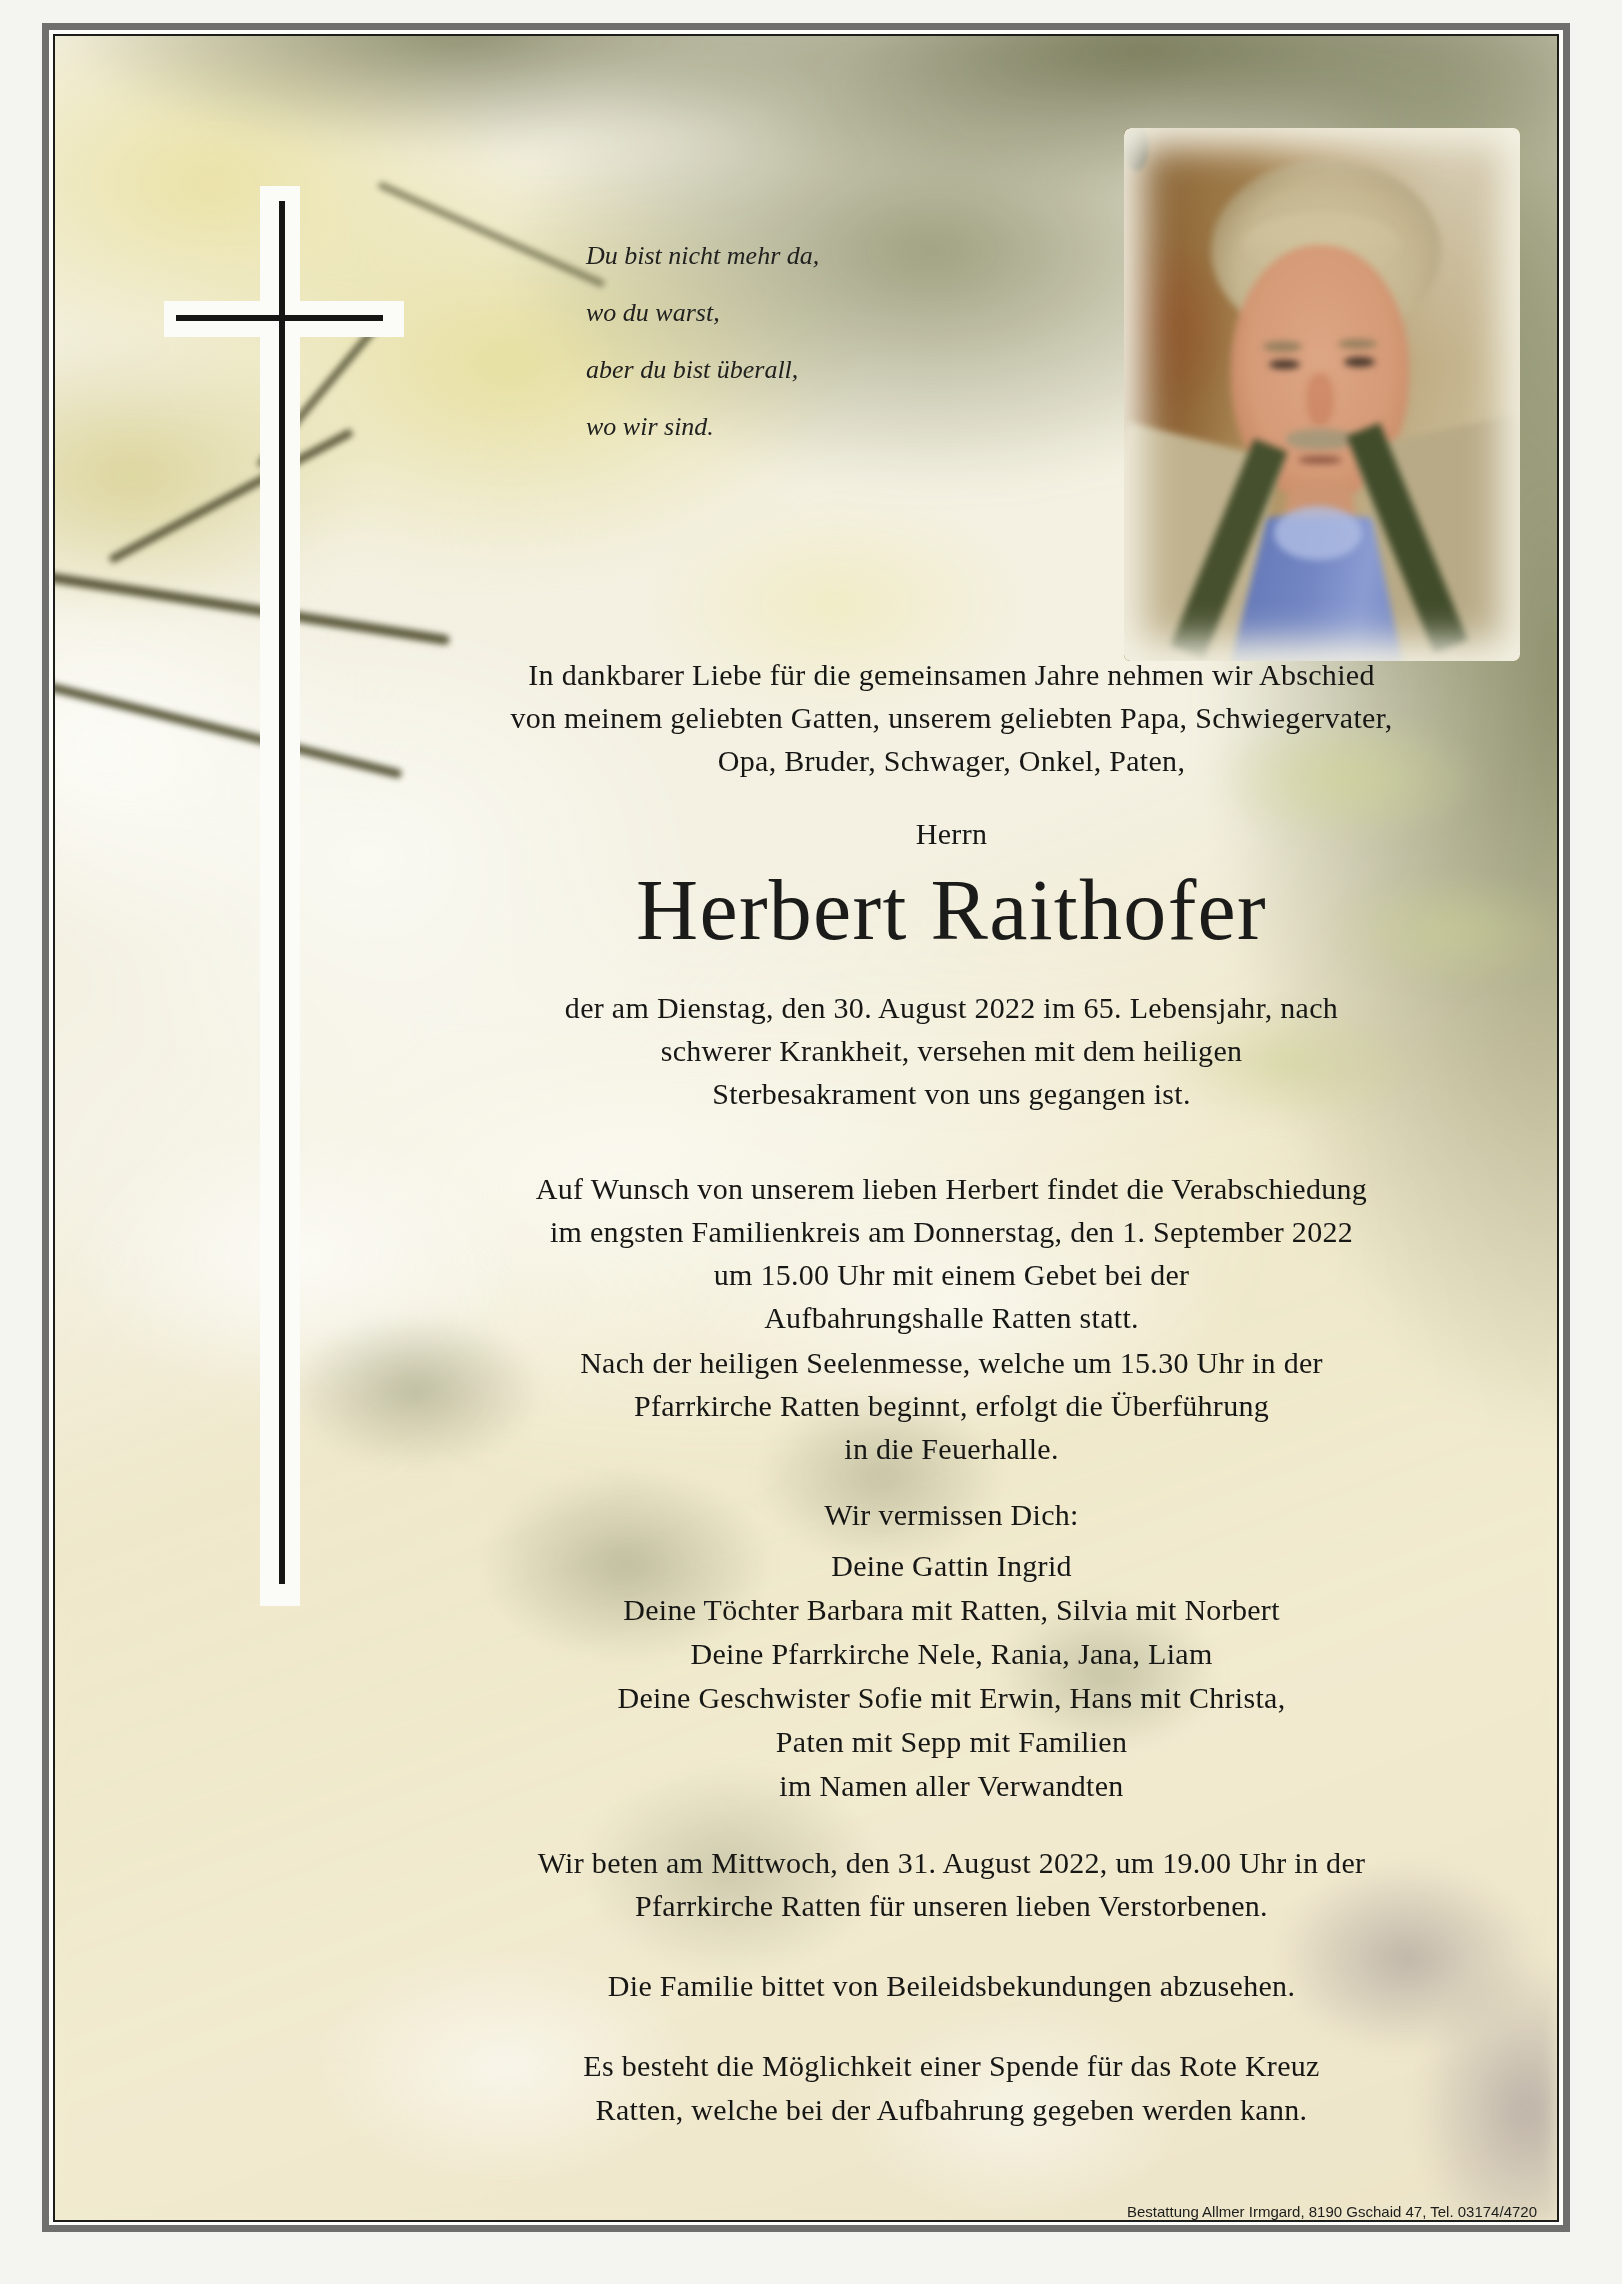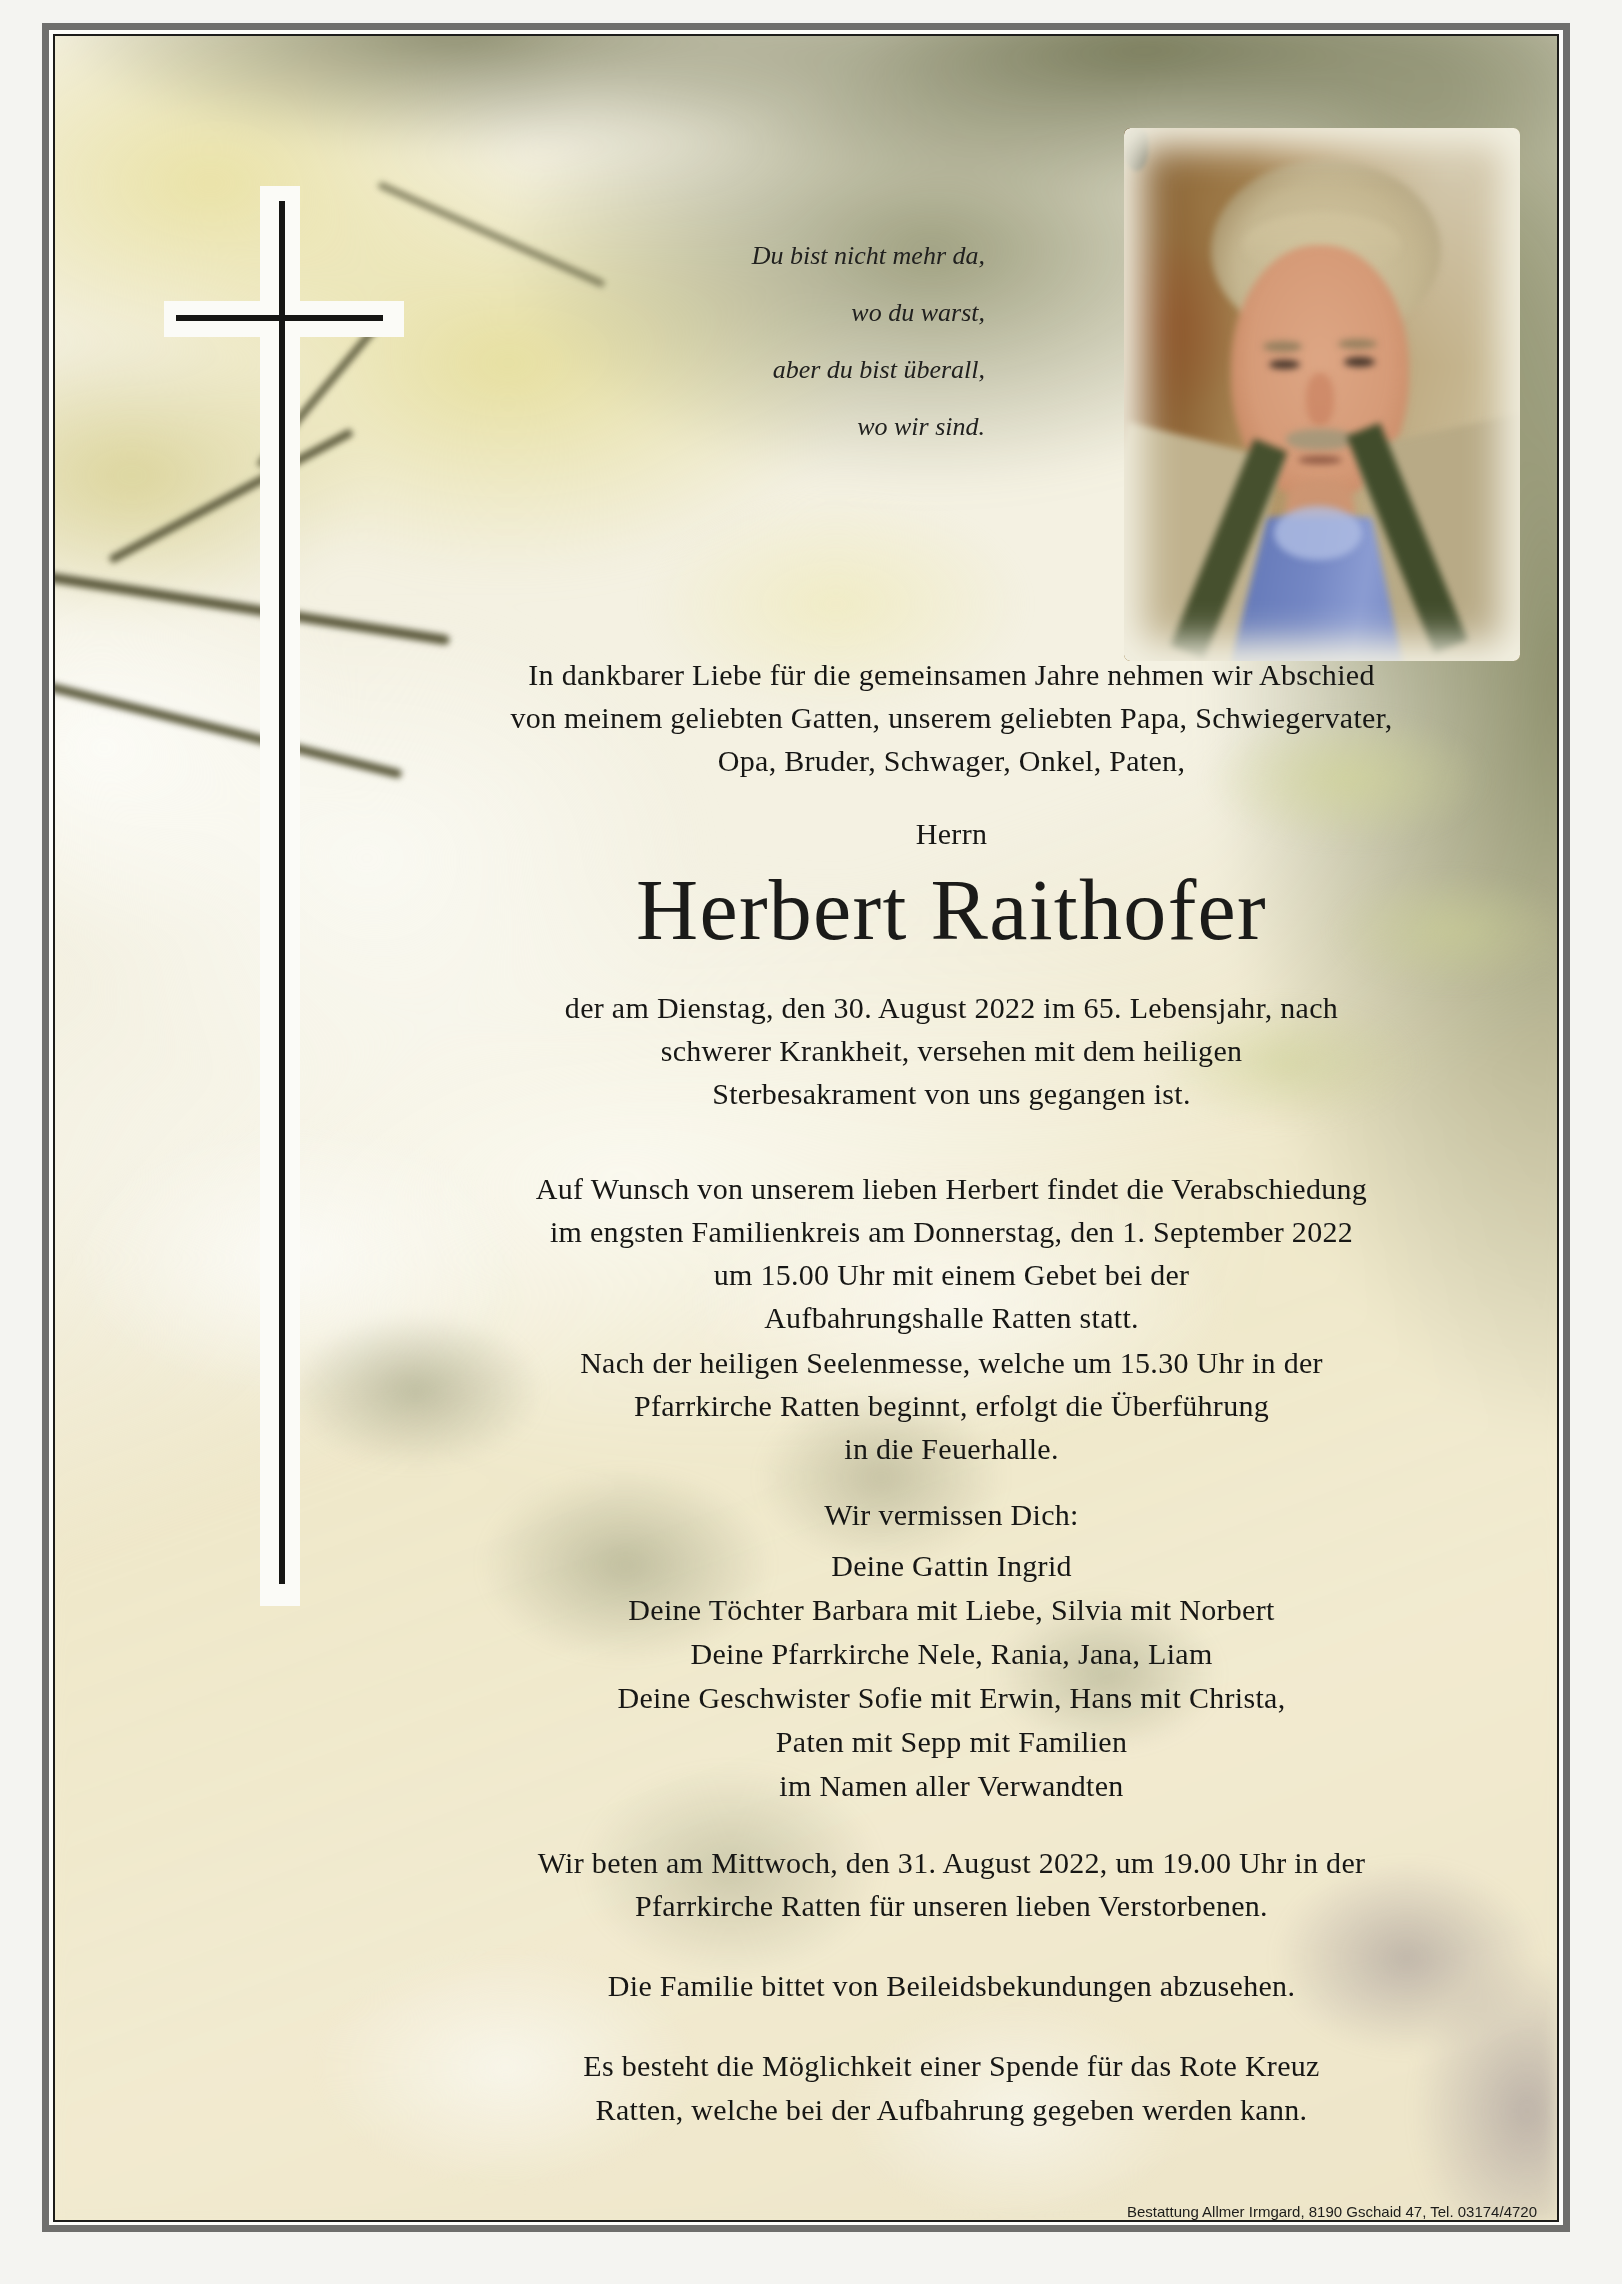--- a/index.html
+++ b/index.html
@@ -82,21 +82,21 @@
   .p-collar-shine{left:38%;top:71%;width:22%;height:10%;border-radius:50%;background:rgba(176,190,228,.8);}
   .p-jacket-l{left:-8%;top:58%;width:40%;height:52%;background:#c0b28e;transform:rotate(14deg);}
   .p-jacket-r{left:66%;top:56%;width:46%;height:54%;background:#b8aa86;transform:rotate(-12deg);}
   .p-trim-l{left:22%;top:58%;width:9%;height:42%;background:#46502e;transform:rotate(22deg);}
   .p-trim-r{left:67%;top:55%;width:9%;height:44%;background:#414c2b;transform:rotate(-22deg);}
   .p-badge{left:82%;top:83%;width:6%;height:8%;border-radius:30% 30% 50% 50%;background:#3c3a26;filter:blur(2px);}
   .photo-feather{position:absolute;inset:0;box-shadow:inset 0 0 36px 19.5px #f3f1e3;border-radius:6.5px;}
   
   .txt{position:absolute;left:274px;width:1355px;text-align:center;font-size:30px;line-height:43px;
        color:#171715;letter-spacing:0.3px;}
-  .quote{position:absolute;left:586px;top:227px;width:399px;text-align:right;
+  .quote{position:absolute;left:586px;top:227px;width:399px;text-align:left;
          font-style:italic;font-size:26px;line-height:57px;color:#21211f;}
   .herrn{top:812px;}
   .name{top:858px;font-size:86px;line-height:104px;letter-spacing:1.3px;color:#1b1b19;}
   .mourners{line-height:44px;}
   .b{font-weight:normal;}
   .footer{position:absolute;left:886px;top:2201px;width:651px;text-align:right;
           font-family:"Liberation Sans", sans-serif;font-size:15px;line-height:21px;color:#1c1c1a;}
 </style>
 </head>
 <body>
@@ -179,21 +179,21 @@
   <div class="txt" style="top:1341px;">
     <div>Nach der heiligen Seelenmesse, welche um 15.30 Uhr in der</div>
     <div>Pfarrkirche Ratten beginnt, erfolgt die Überführung</div>
     <div>in die Feuerhalle.</div>
   </div>
 
   <div class="txt" style="top:1493px;">Wir vermissen Dich:</div>
 
   <div class="txt mourners" style="top:1544px;">
     <div><span>Deine Gattin </span><span class="b">Ingrid</span></div>
-    <div><span>Deine Töchter </span><span class="b">Barbara</span><span> mit </span><span class="b">Liebe</span><span>, </span><span class="b">Silvia</span><span> mit </span><span class="b">Norbert</span></div>
+    <div><span>Deine Töchter </span><span class="b">Barbara</span><span> mit </span><span class="b">Ratten</span><span>, </span><span class="b">Silvia</span><span> mit </span><span class="b">Norbert</span></div>
     <div><span>Deine Pfarrkirche </span><span class="b">Nele, Rania, Jana, Liam</span></div>
     <div><span>Deine Geschwister </span><span class="b">Sofie</span><span> mit </span><span class="b">Erwin</span><span>, </span><span class="b">Hans</span><span> mit </span><span class="b">Christa</span><span>,</span></div>
     <div><span class="b">Paten</span><span> mit </span><span class="b">Sepp</span><span> mit Familien</span></div>
     <div><span>im Namen aller Verwandten</span></div>
   </div>
 
   <div class="txt" style="top:1841px;">
     <div>Wir beten am Mittwoch, den 31. August 2022, um 19.00 Uhr in der</div>
     <div>Pfarrkirche Ratten für unseren lieben Verstorbenen.</div>
   </div>

